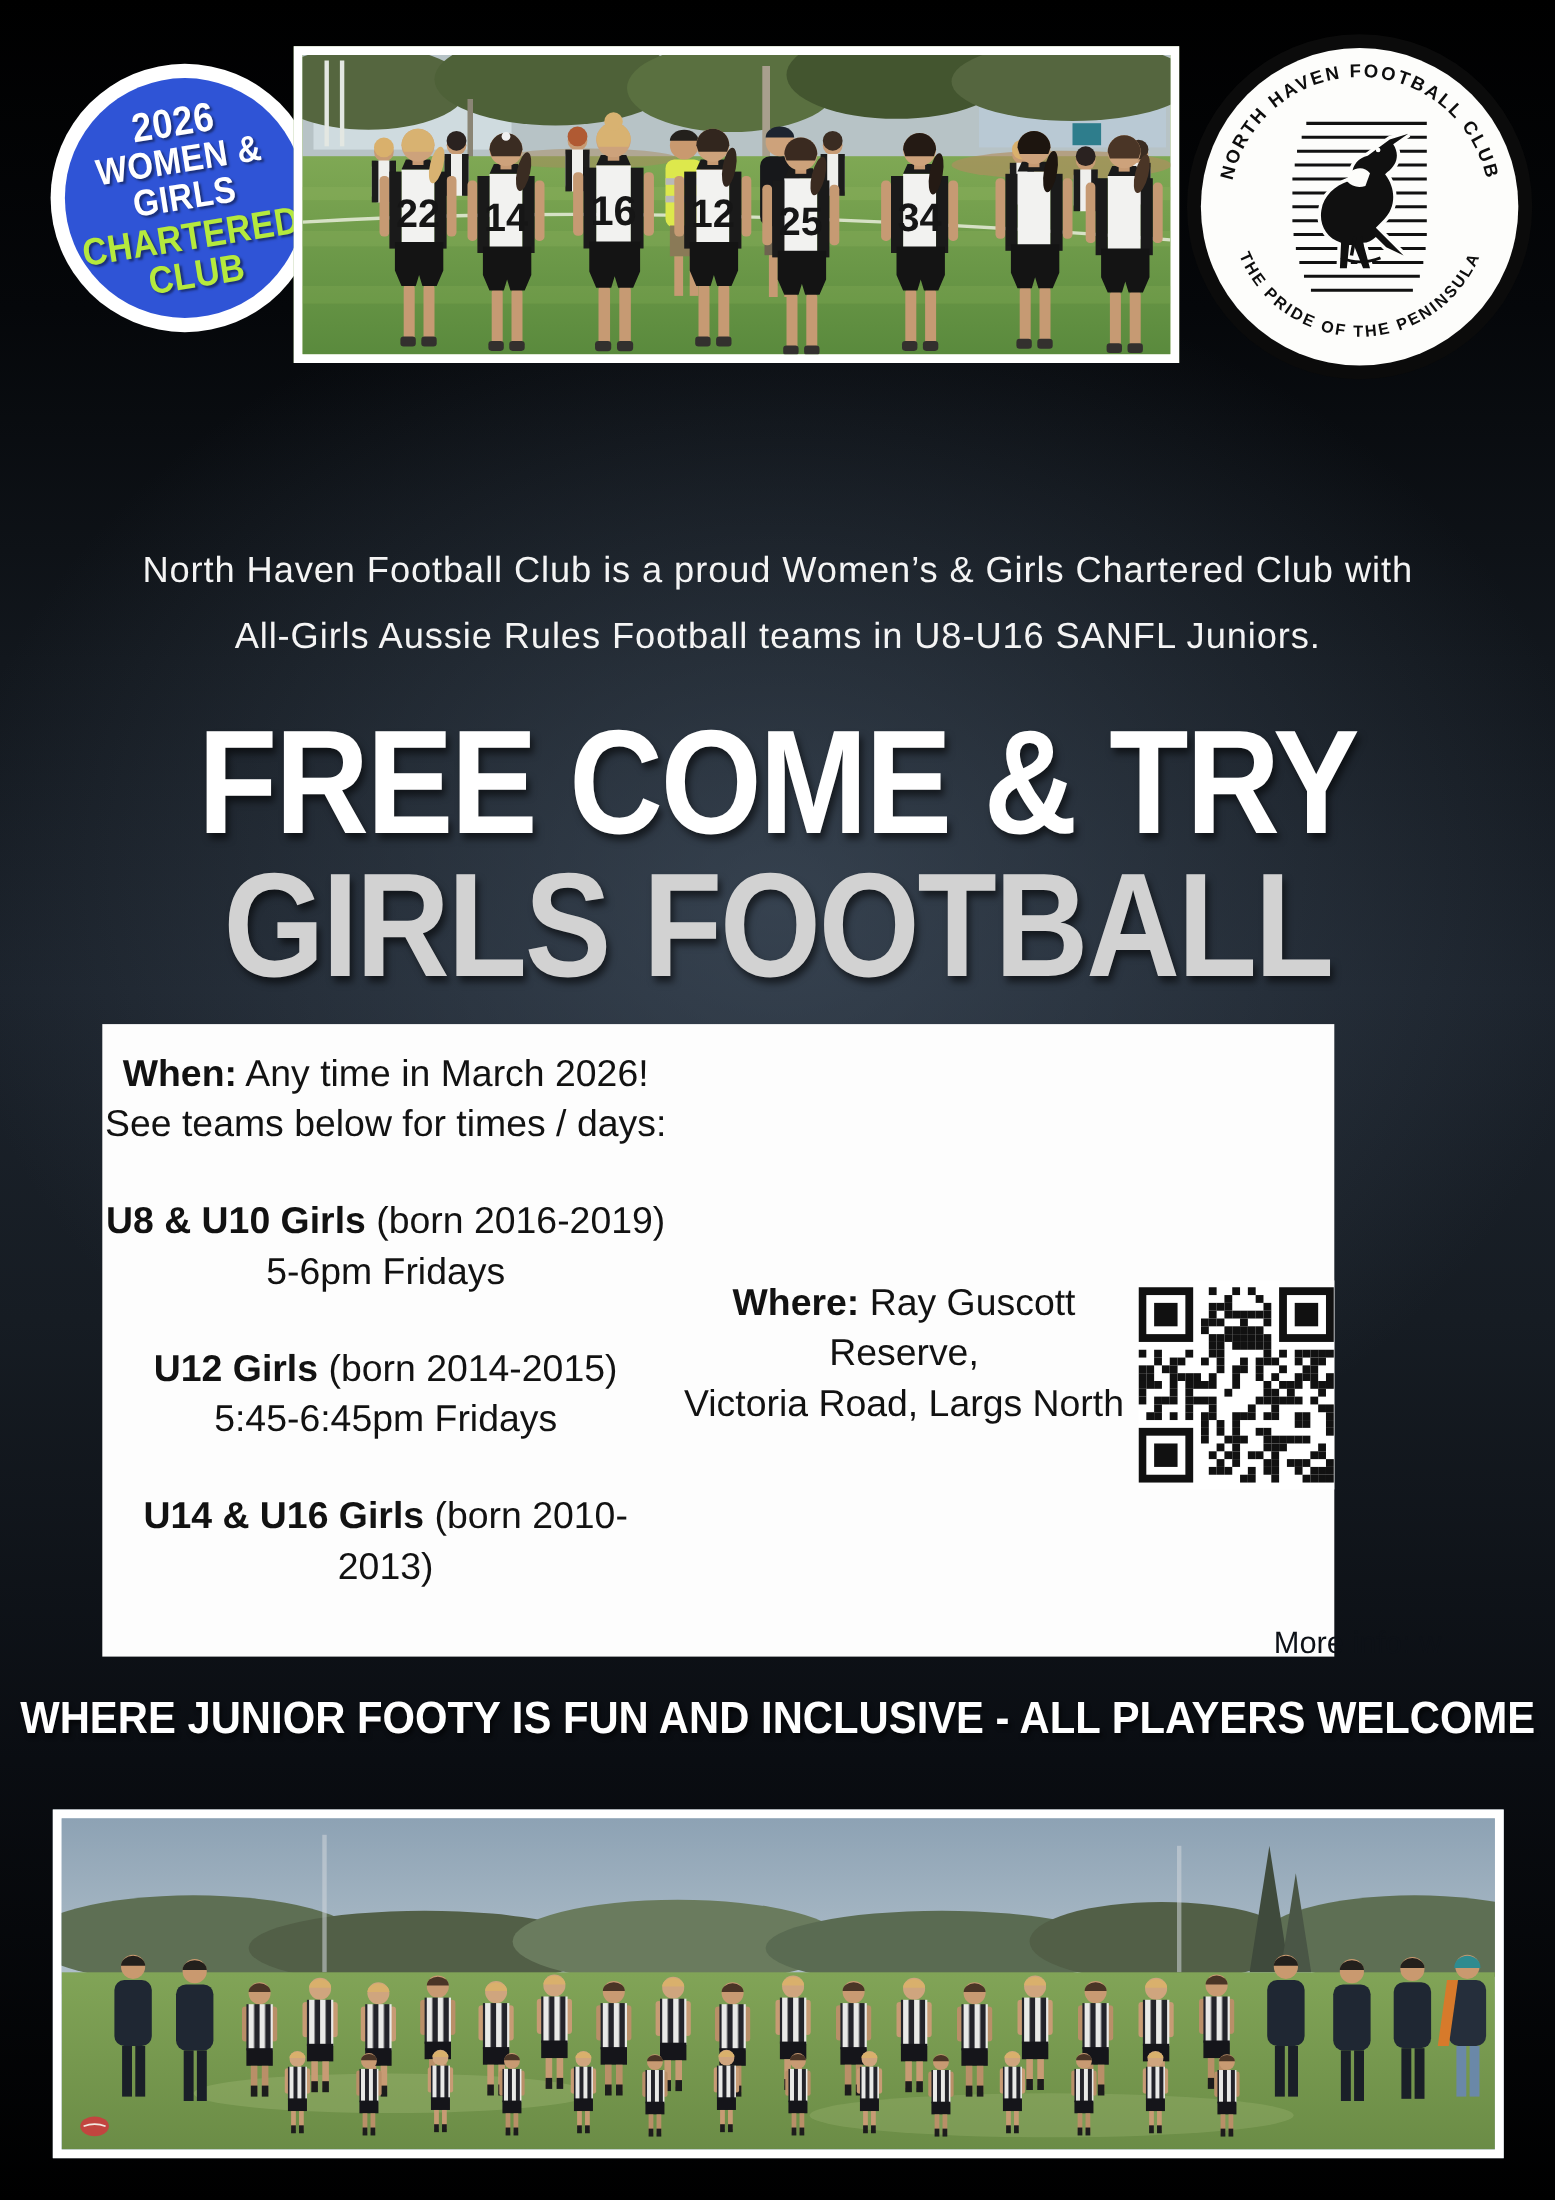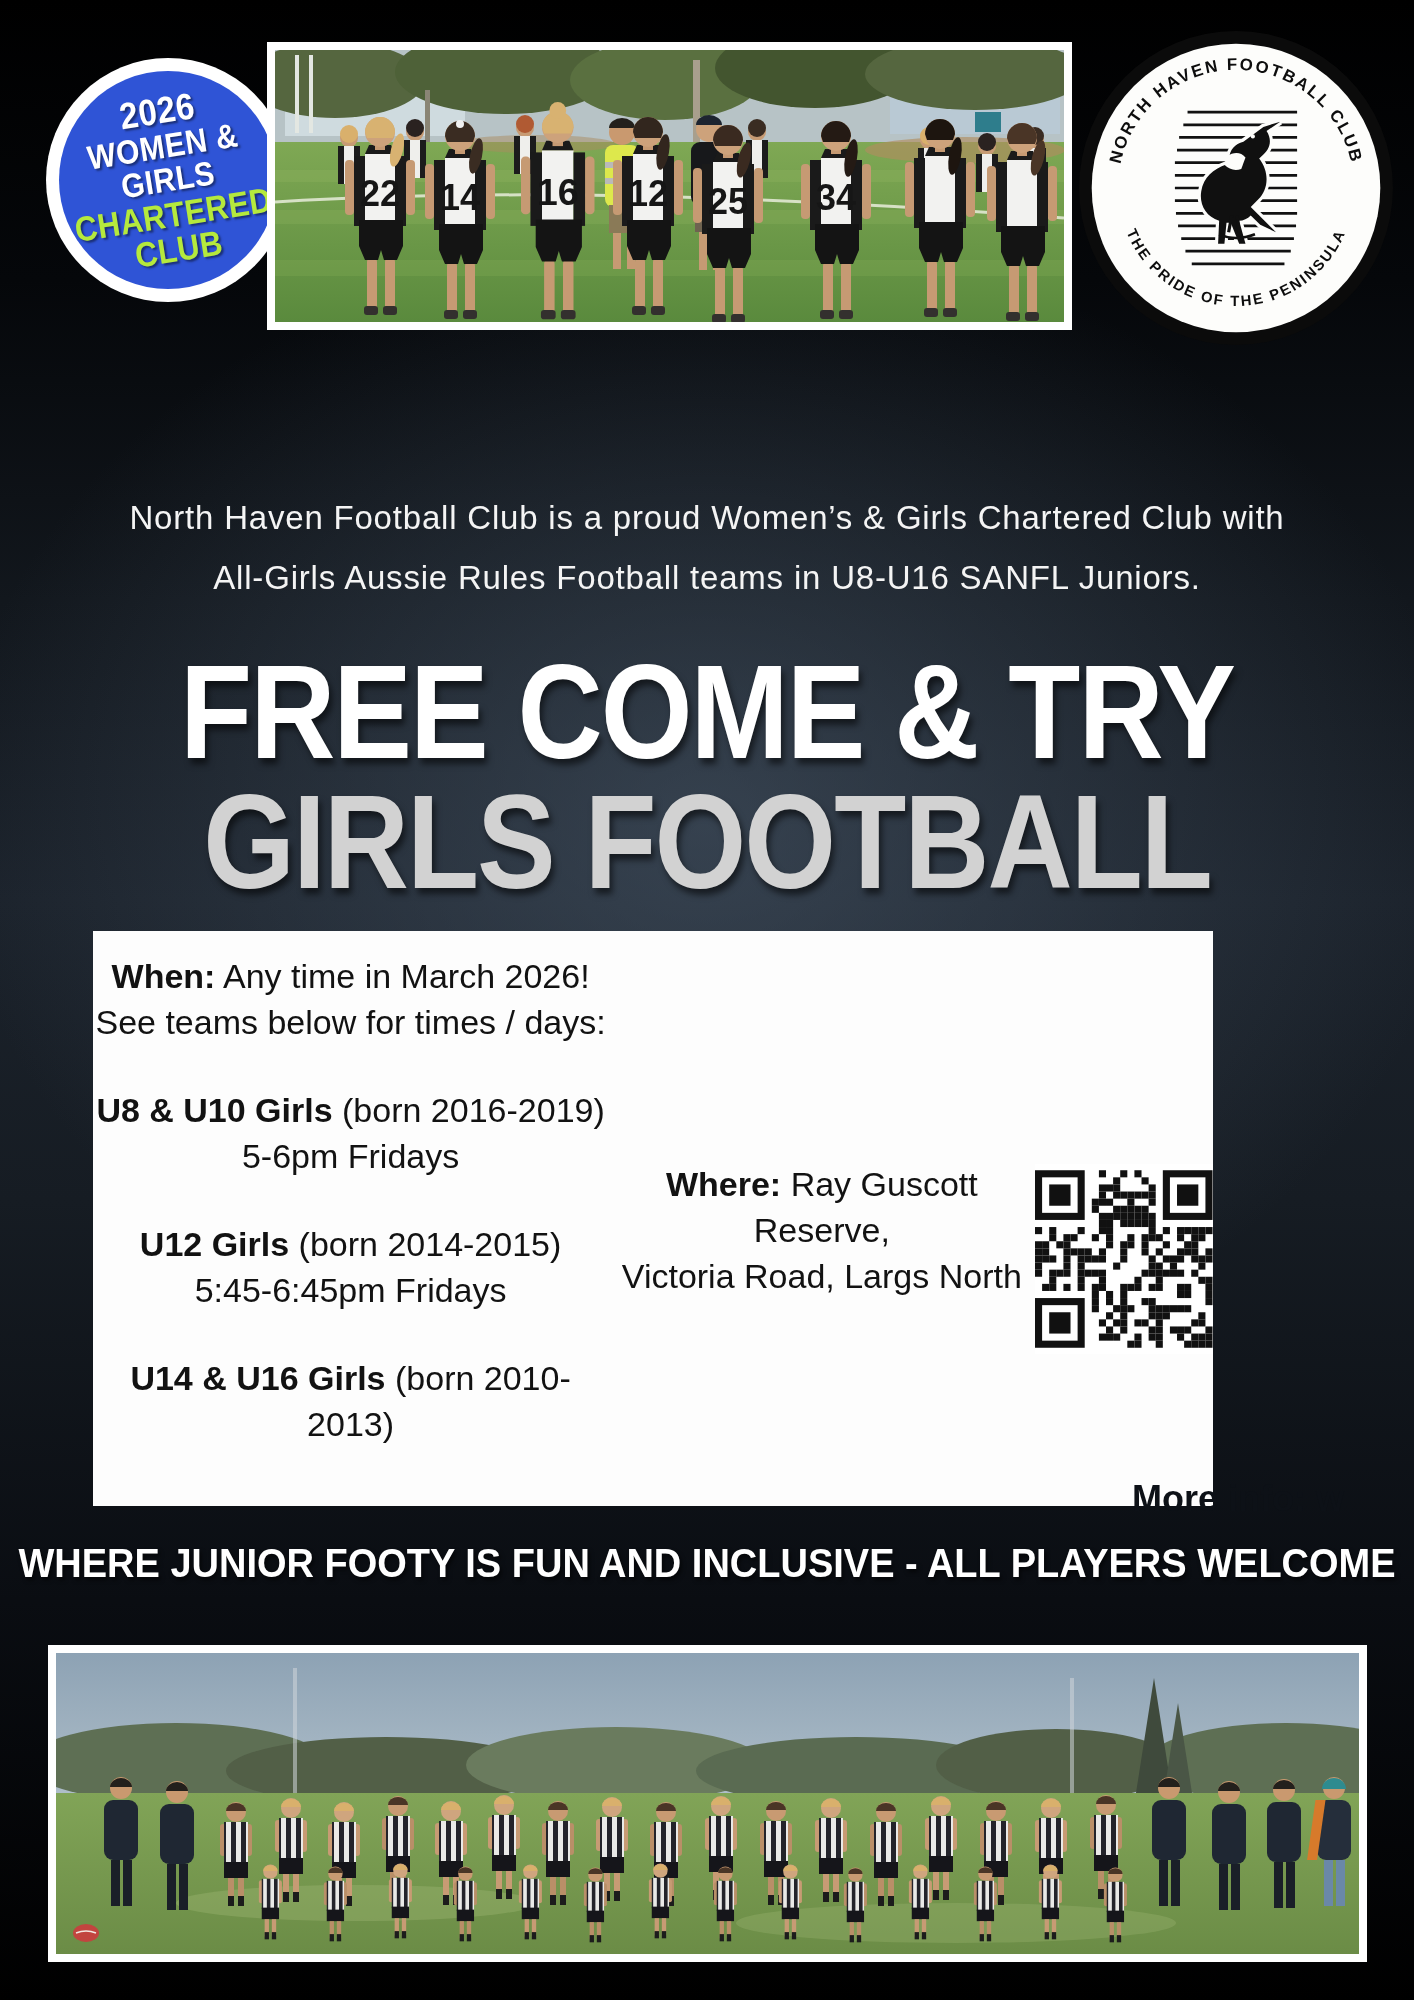--- a/index.html
+++ b/index.html
@@ -37,21 +37,21 @@
   .infobox{position:absolute;left:70px;top:931px;width:1120px;height:575px;background:#fdfdfd;
          display:flex;color:#121212;margin-left:23px;}
   .col{box-sizing:border-box;padding-top:22px;text-align:center;}
   .col.left{width:46%;}
   .col.right{width:54%;display:flex;flex-direction:row;align-items:center;}
   .ib{margin:0;font-size:34px;line-height:46px;}
   .ib b{font-weight:700;}
   .grp{margin-top:42px;}
   .qr{margin-top:58px;width:190px;height:190px;background:#fff;}
   
-  .hidden-info{position:absolute;left:1132px;top:1478px;font-size:36px;font-weight:700;
+  .hidden-info{position:absolute;left:1158px;top:1478px;font-size:28px;font-weight:400;
          color:#0d1117;white-space:nowrap;}
   
   .banner{position:absolute;left:0;top:1540px;width:1414px;text-align:center;color:#fff;
          font-size:38px;font-weight:700;letter-spacing:0;transform:scaleY(1.08);
          transform-origin:50% 0;text-shadow:2px 3px 4px rgba(0,0,0,.6);white-space:nowrap;}
   
   .photo-bottom{position:absolute;left:48px;top:1645px;width:1303px;height:301px;
          border:8px solid #fff;background:#9fb2c2;}
   svg text{font-family:"Liberation Sans","DejaVu Sans",sans-serif;}
 </style>

